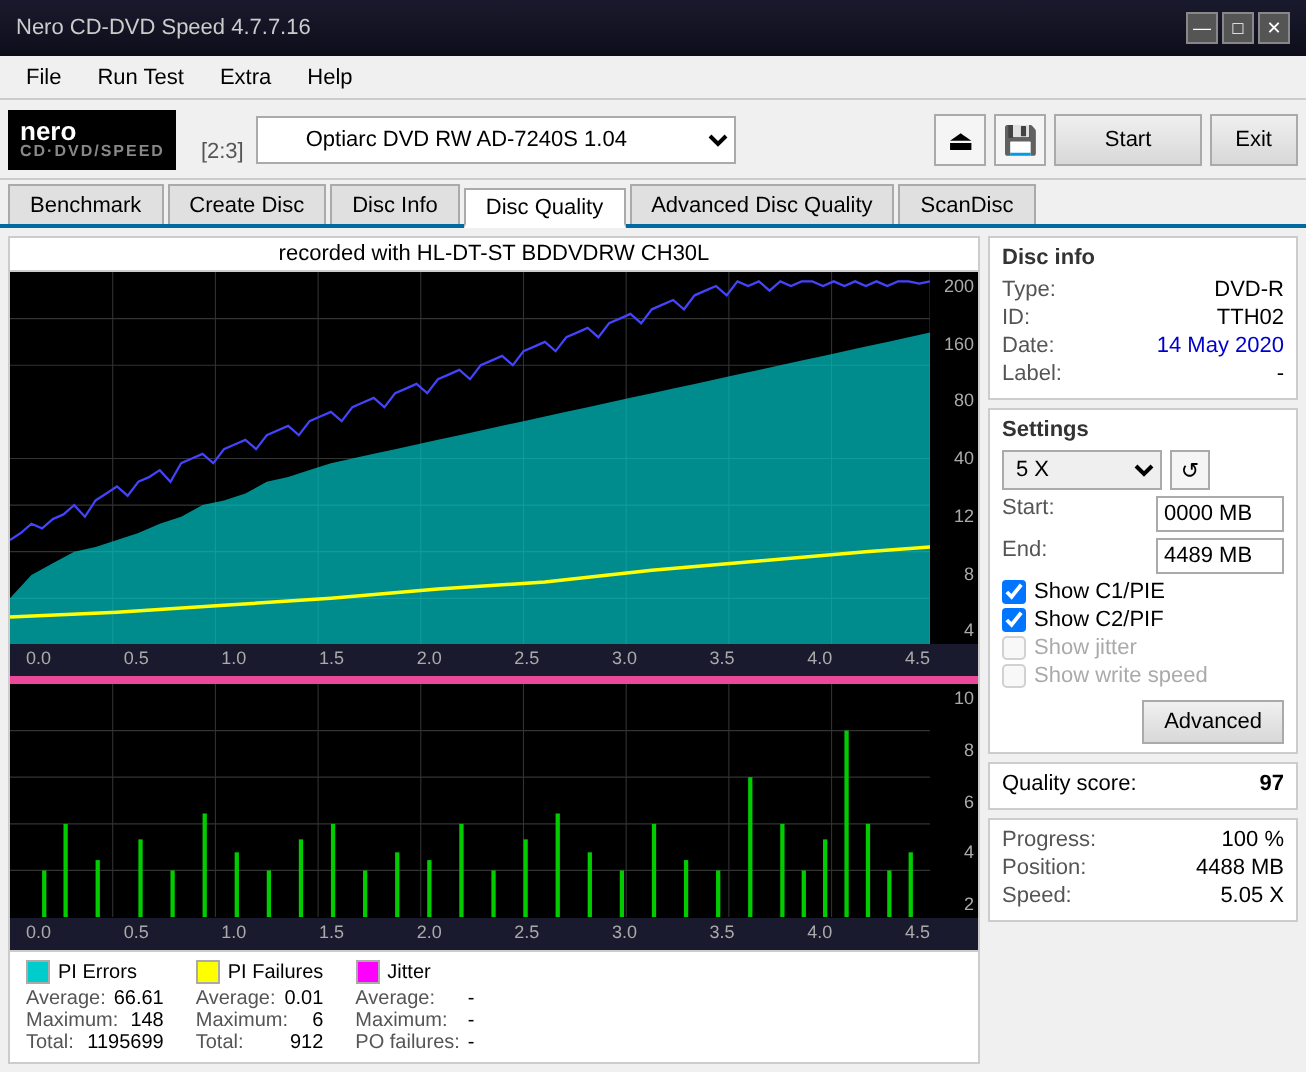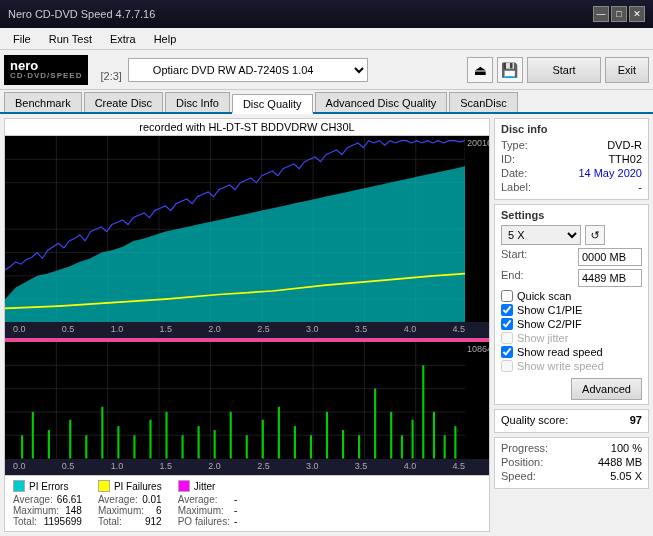--- a/index.html
+++ b/index.html
@@ -205,21 +205,21 @@
       overflow: hidden;
     }
 
     .chart-y-labels {
       position: absolute;
       right: 0;
       top: 0;
       bottom: 0;
       width: 24px;
       display: flex;
-      flex-direction: row;
+      flex-direction: column;
       justify-content: space-between;
       padding: 2px 2px;
       color: #aaa;
       font-size: 9px;
       text-align: right;
       z-index: 5;
     }
 
     .chart-x-axis {
       height: 16px;
@@ -618,38 +618,30 @@
       </div>
       <div class="info-row settings-row">
         <span class="info-label">Start:</span>
         <input class="mb-input" type="text" value="0000 MB" style="">
       </div>
       <div class="info-row settings-row">
         <span class="info-label">End:</span>
         <input class="mb-input" type="text" value="4489 MB" style="">
       </div>
       <div class="checkbox-row">
-        <input type="checkbox" style="">
-        <span>Quick scan</span>
-      </div>
-      <div class="checkbox-row">
         <input type="checkbox" checked="" style="">
         <span>Show C1/PIE</span>
       </div>
       <div class="checkbox-row">
         <input type="checkbox" checked="" style="">
         <span>Show C2/PIF</span>
       </div>
       <div class="checkbox-row disabled">
         <input type="checkbox" disabled="" style="">
         <span>Show jitter</span>
-      </div>
-      <div class="checkbox-row">
-        <input type="checkbox" checked="" style="">
-        <span>Show read speed</span>
       </div>
       <div class="checkbox-row disabled">
         <input type="checkbox" disabled="" style="">
         <span>Show write speed</span>
       </div>
       <div style="overflow:hidden;margin-top:3px;">
         <button class="btn-advanced">Advanced</button>
       </div>
     </div>
 

